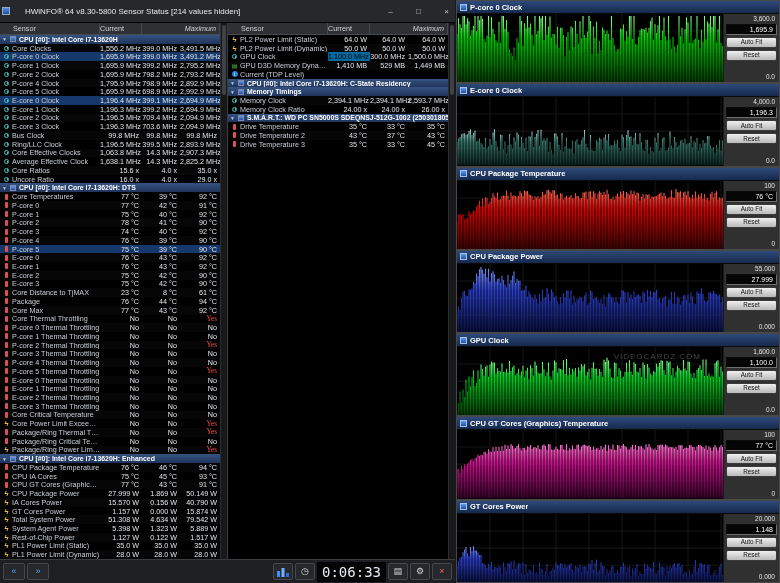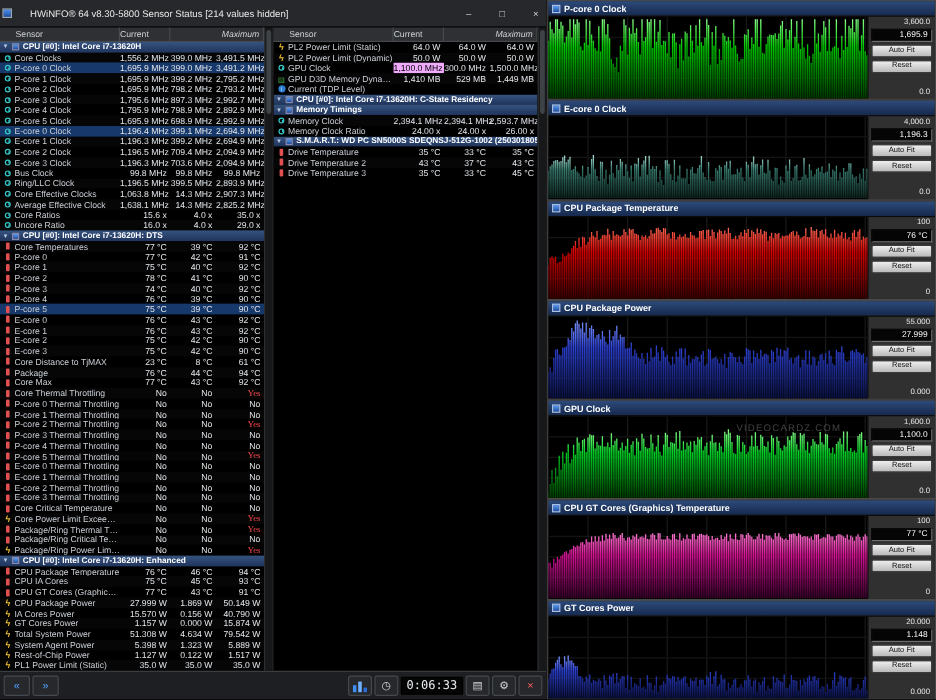--- a/index.html
+++ b/index.html
@@ -29,40 +29,40 @@
         color:#fff;font-size:6.9px;font-weight:bold;gap:3px;padding-left:2px;white-space:nowrap;overflow:hidden;}
   .sech .tri{font-size:5px;color:#b9c8e0;}
   .sech .chip{width:6px;height:6px;background:linear-gradient(#5b9bf0,#1f4fa0);border:1px solid #88a;flex:none;}
   .row{display:flex;align-items:center;height:8.74px;font-size:7.2px;color:#c9ced4;white-space:nowrap;overflow:hidden;}
   .row:nth-child(even){background:#060607;}
   .row.sel{background:#16386b;}
   .lbl{flex:1;overflow:hidden;text-overflow:ellipsis;}
   .val{text-align:right;padding-right:3px;color:#e2e6ea;flex:none;}
   .v-cur{width:42px;}.v-min{width:38px;}.v-max{width:40px;}
   .val.yes{color:#ff4a4a;font-family:Liberation Serif, serif;}
-  .val.hl{background:#f0abfc;color:#000;border-radius:1px;}
+  .val.hl{background:#0369a1;color:#000;border-radius:1px;}
   .ic{width:9px;height:8px;display:inline-flex;align-items:center;justify-content:center;flex:none;margin-left:2px;margin-right:1px;font-size:6px;}
   .ic-clock i,.ic-ratio i{display:block;width:5px;height:5px;border:1px solid #35c8c8;border-radius:50%;position:relative;}
   .ic-clock i::after,.ic-ratio i::after{content:"";position:absolute;left:1.5px;top:0.5px;width:1px;height:2px;background:#35c8c8;}
   .ic-temp i{display:block;width:3px;height:6px;background:#e05050;border-radius:1px;}
   .ic-power{color:#f2c230;font-size:7.5px;font-weight:bold;}
   .ic-mem{color:#4ec04e;font-size:6px;}
   .ic-info{color:#fff;}
   .ic-info i{display:flex;align-items:center;justify-content:center;width:6px;height:6px;background:#2d7dd2;border-radius:50%;
              font-style:normal;font-size:4.5px;color:#fff;}
   .vscroll{width:7px;background:#17181a;border-left:1px solid #2c2e30;flex:none;position:relative;}
   .vthumb{position:absolute;top:2px;left:1px;right:1px;height:70px;background:#3e4246;border-radius:2px;}
   .toolbar{height:24px;background:#1d1f22;border-top:1px solid #3a3d40;display:flex;align-items:center;gap:2px;padding:0 3px;flex:none;}
   .tnav{width:22px;height:17px;background:#26282b;border:1px solid #45484c;border-radius:2px;color:#4da3ff;
         font-size:9px;line-height:1;padding:0;font-family:inherit;}
   .tspacer{flex:1;}
   .tico{width:20px;height:17px;background:#26282b;border:1px solid #45484c;border-radius:2px;color:#d0d4d8;
         font-size:9px;line-height:1;padding:0;display:inline-flex;align-items:center;justify-content:center;font-family:inherit;}
   .tico .closeg{color:#ff5d5d;}
-  .timer{font-family:"DejaVu Sans Mono",monospace;font-size:10px;color:#e8ecef;background:#050505;border:1px solid #000;
+  .timer{font-family:"DejaVu Sans Mono",monospace;font-size:14px;color:#e8ecef;background:#050505;border:1px solid #000;
          padding:1px 4px;border-radius:1px;}
   
   .graphs{flex:1;display:flex;flex-direction:column;background:#222;min-width:0;}
   .gpanel{flex:1;display:flex;flex-direction:column;border:1px solid #484848;min-height:0;}
   .gtitle{height:13px;flex:none;background:linear-gradient(#2d4a7a,#16294d);display:flex;align-items:center;gap:3px;
           padding:0 3px;border-bottom:1px solid #0a0a0a;}
   .gchip{width:7px;height:7px;background:linear-gradient(#5b9bf0,#1f4fa0);border:1px solid #a8c0e8;flex:none;}
   .gtt{font-size:7.5px;color:#fff;font-weight:bold;white-space:nowrap;overflow:hidden;}
   .gbody{flex:1;display:flex;min-height:0;}
   .gplot{flex:1;position:relative;background:#000000;min-width:0;}
@@ -138,29 +138,20 @@
                 </span>
                 <span class="lbl">P-core 2 Clock</span>
                 <span class="val v-cur">1,695.9 MHz</span>
                 <span class="val v-min">798.2 MHz</span>
                 <span class="val v-max">2,793.2 MHz</span>
               </div>
               <div class="row">
                 <span class="ic ic-clock">
                   <i></i>
                 </span>
-                <span class="lbl">P-core 3 Clock</span>
-                <span class="val v-cur">1,795.6 MHz</span>
-                <span class="val v-min">897.3 MHz</span>
-                <span class="val v-max">2,992.7 MHz</span>
-              </div>
-              <div class="row">
-                <span class="ic ic-clock">
-                  <i></i>
-                </span>
                 <span class="lbl">P-core 4 Clock</span>
                 <span class="val v-cur">1,795.9 MHz</span>
                 <span class="val v-min">798.9 MHz</span>
                 <span class="val v-max">2,892.9 MHz</span>
               </div>
               <div class="row">
                 <span class="ic ic-clock">
                   <i></i>
                 </span>
                 <span class="lbl">P-core 5 Clock</span>

